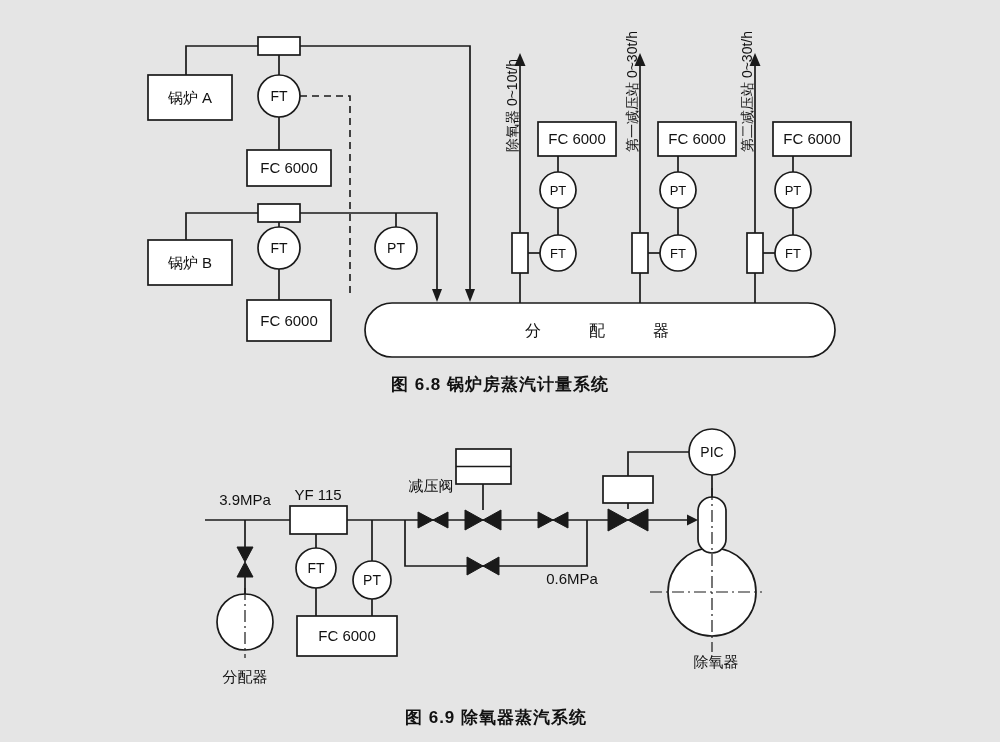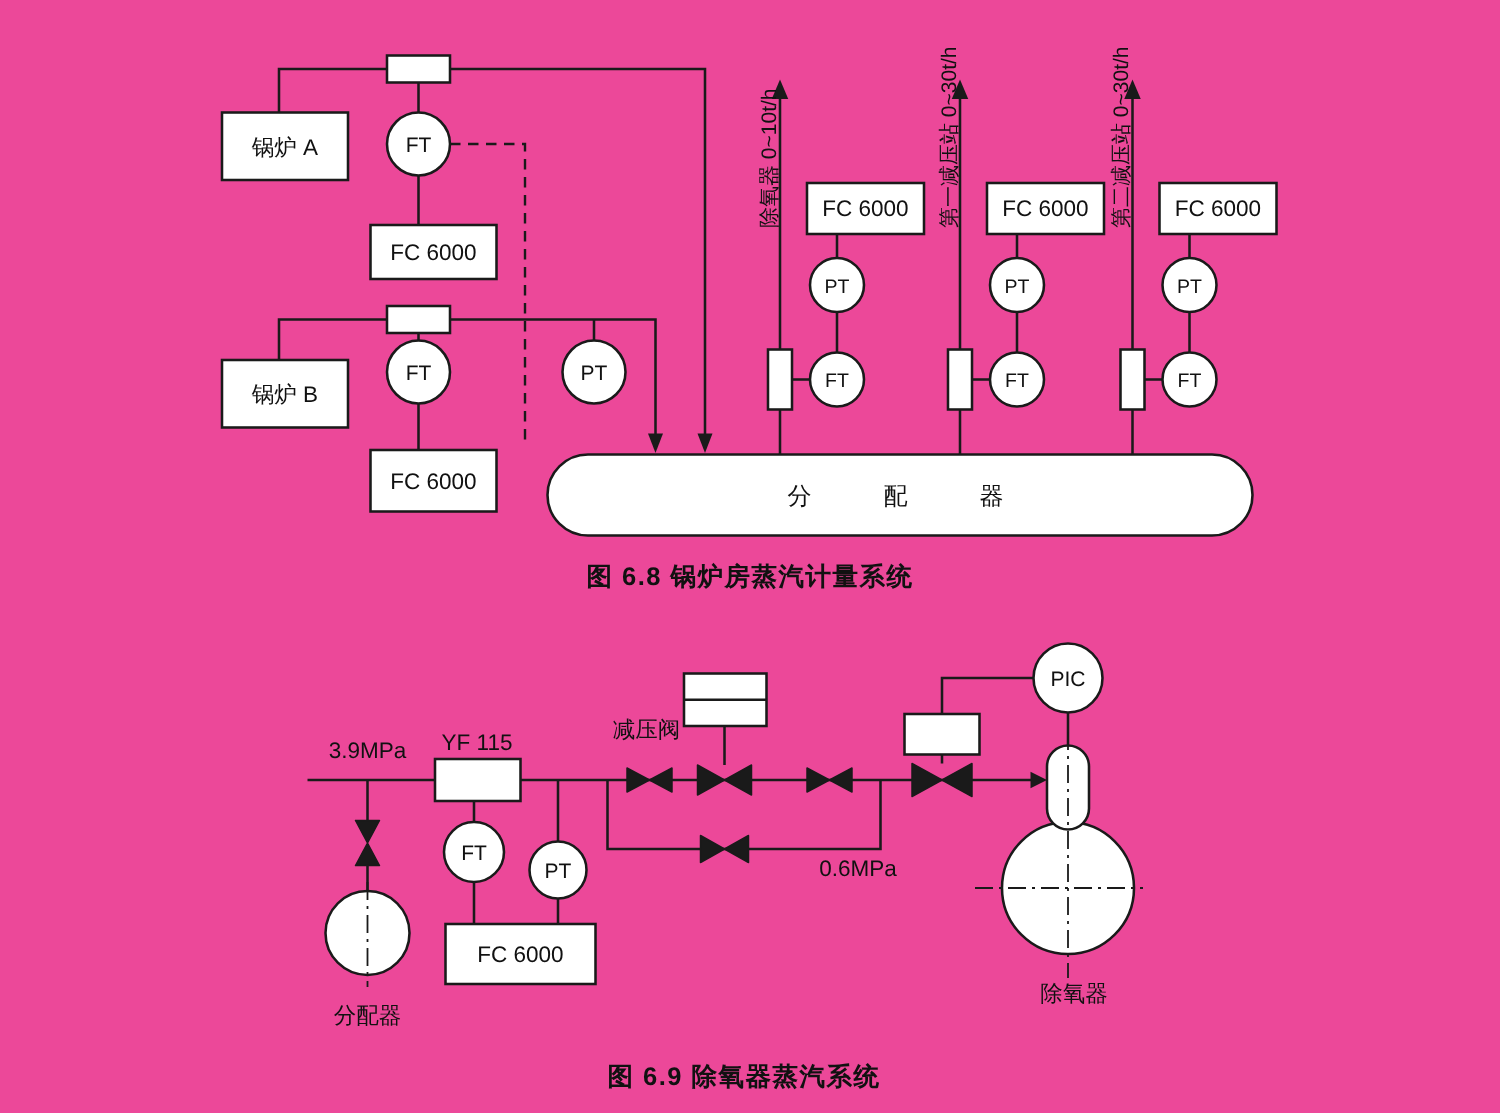--- a/index.html
+++ b/index.html
@@ -1,16 +1,16 @@
 <!DOCTYPE html>
 <html><head>
 <meta charset="utf-8">
 <style>
   html,body{margin:0;padding:0;background:#ffffff;}
-  .page{position:relative;width:1000px;height:742px;background:#ec4899;overflow:hidden;
+  .page{position:relative;width:1000px;height:742px;background:#e5e5e5;overflow:hidden;
         font-family:"Liberation Sans","DejaVu Sans",sans-serif;}
   svg{position:absolute;left:0;top:0;}
   .ln{fill:none;stroke:#1a1a1a;stroke-width:1.7;}
   .dash{fill:none;stroke:#1a1a1a;stroke-width:1.6;stroke-dasharray:7 5;}
   .dashdot{fill:none;stroke:#1a1a1a;stroke-width:1.2;stroke-dasharray:12 4 2 4;}
   .box{fill:#ffffff;stroke:#1a1a1a;stroke-width:1.7;}
   .valve{fill:#1a1a1a;stroke:#1a1a1a;stroke-width:1;stroke-linejoin:round;}
   .arrow{fill:#1a1a1a;stroke:none;}
   text{fill:#111111;font-family:"Liberation Sans","DejaVu Sans",sans-serif;}
   .t13{font-size:13px;} .t14{font-size:14px;} .t15{font-size:15px;} .t16{font-size:16px;}

